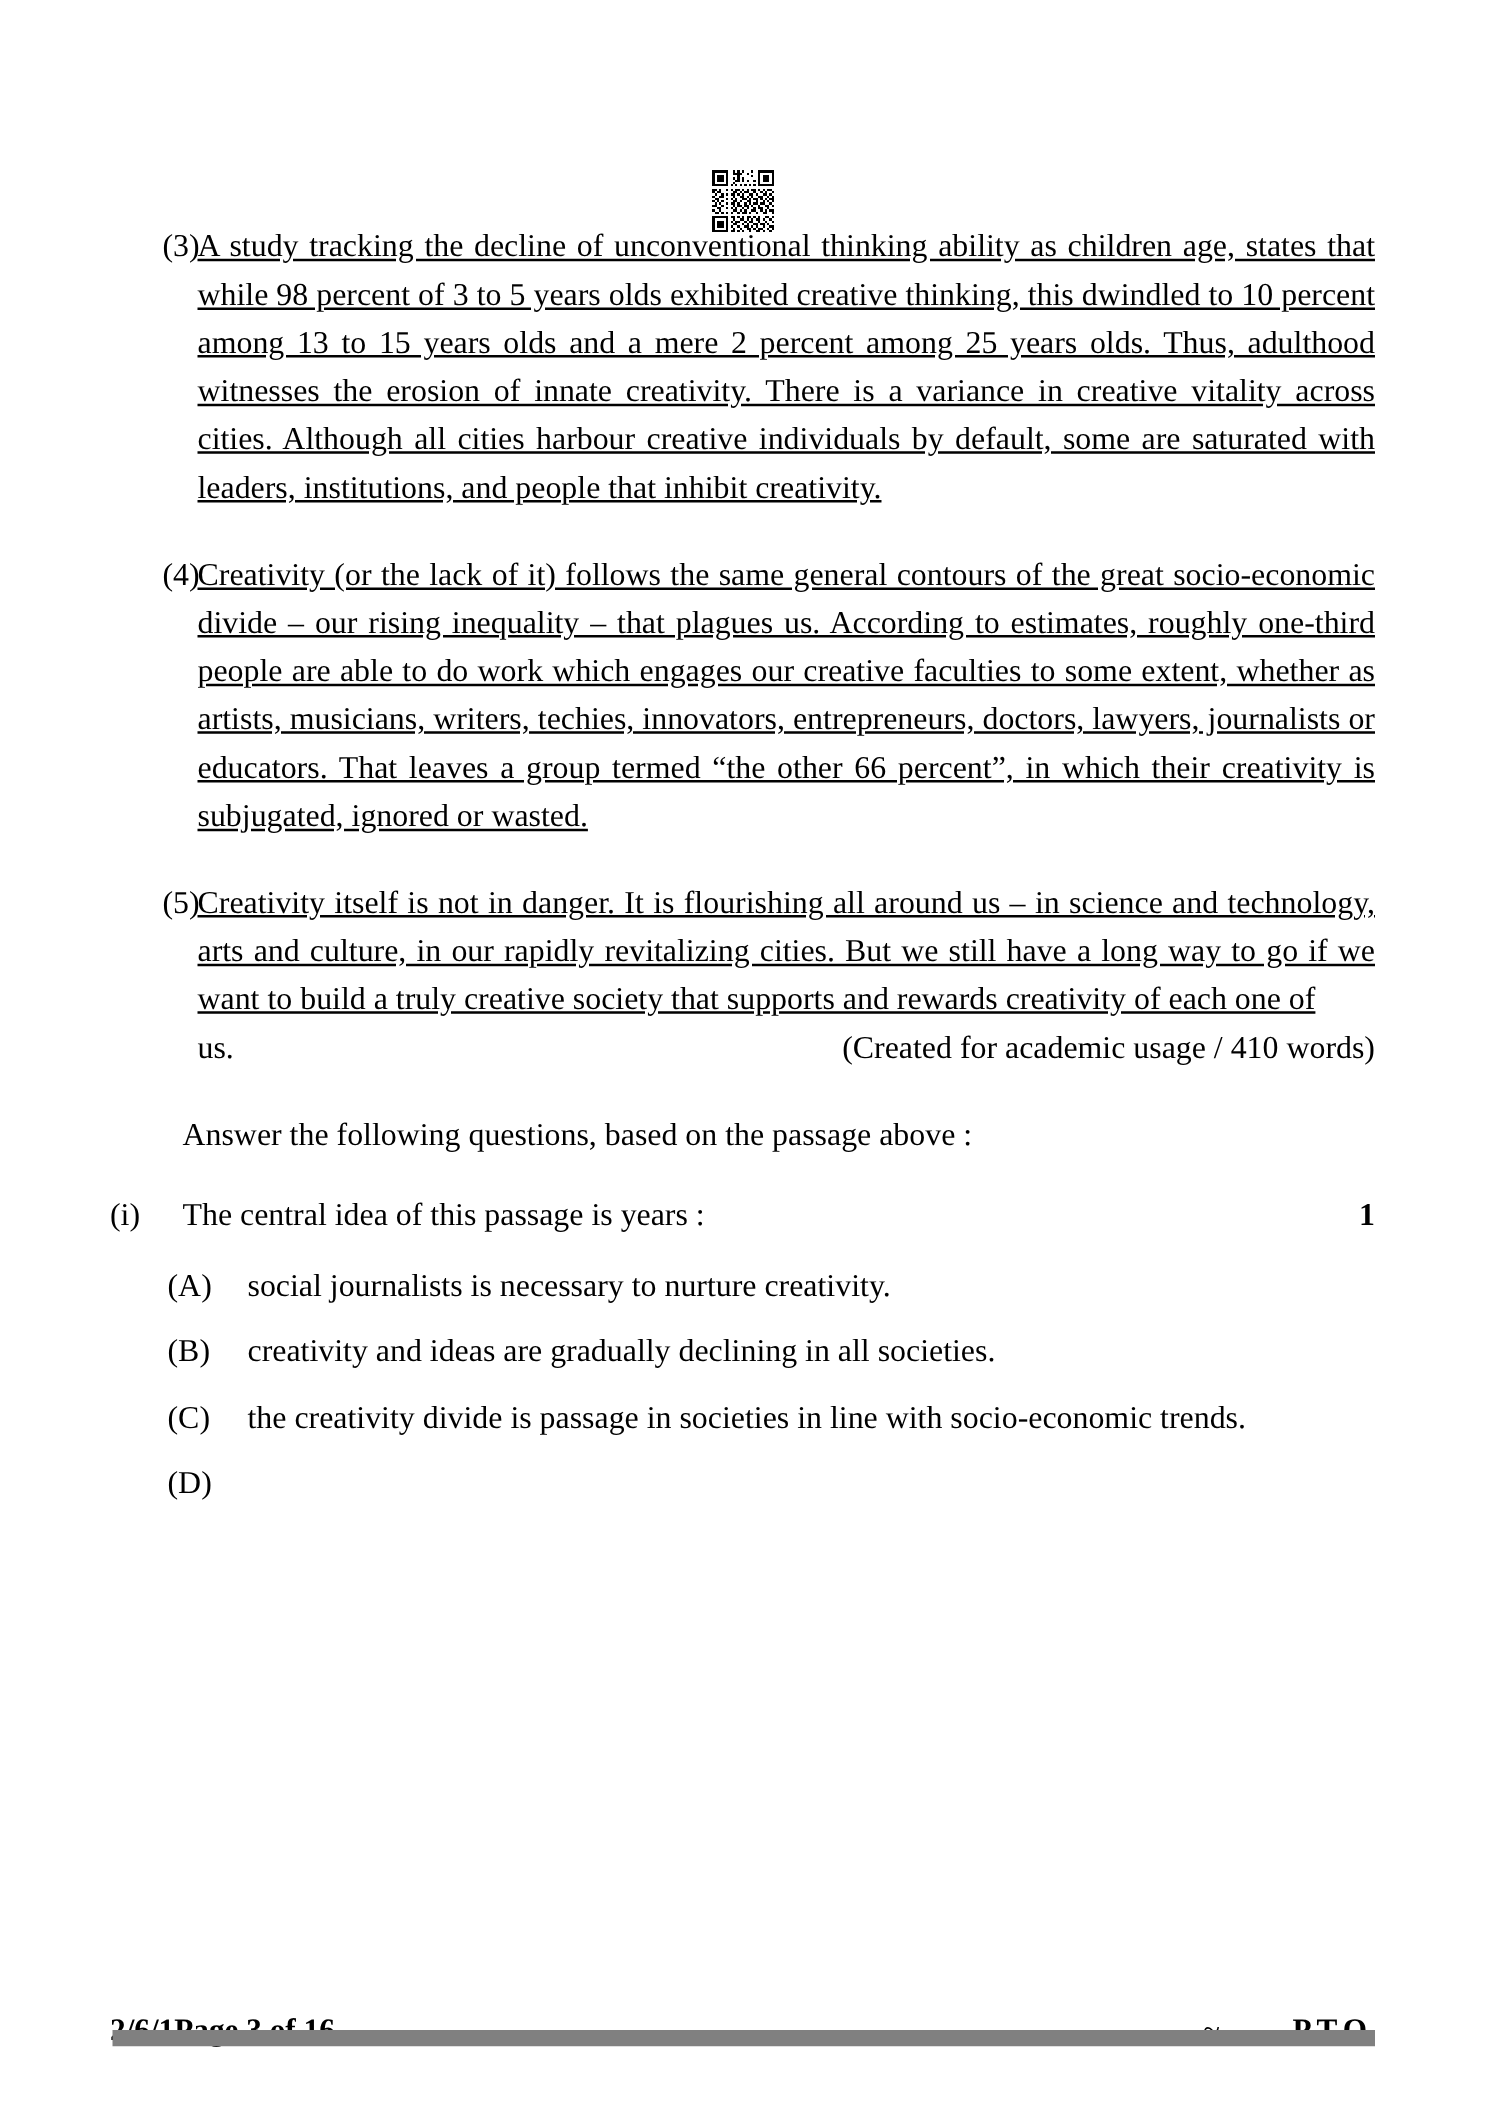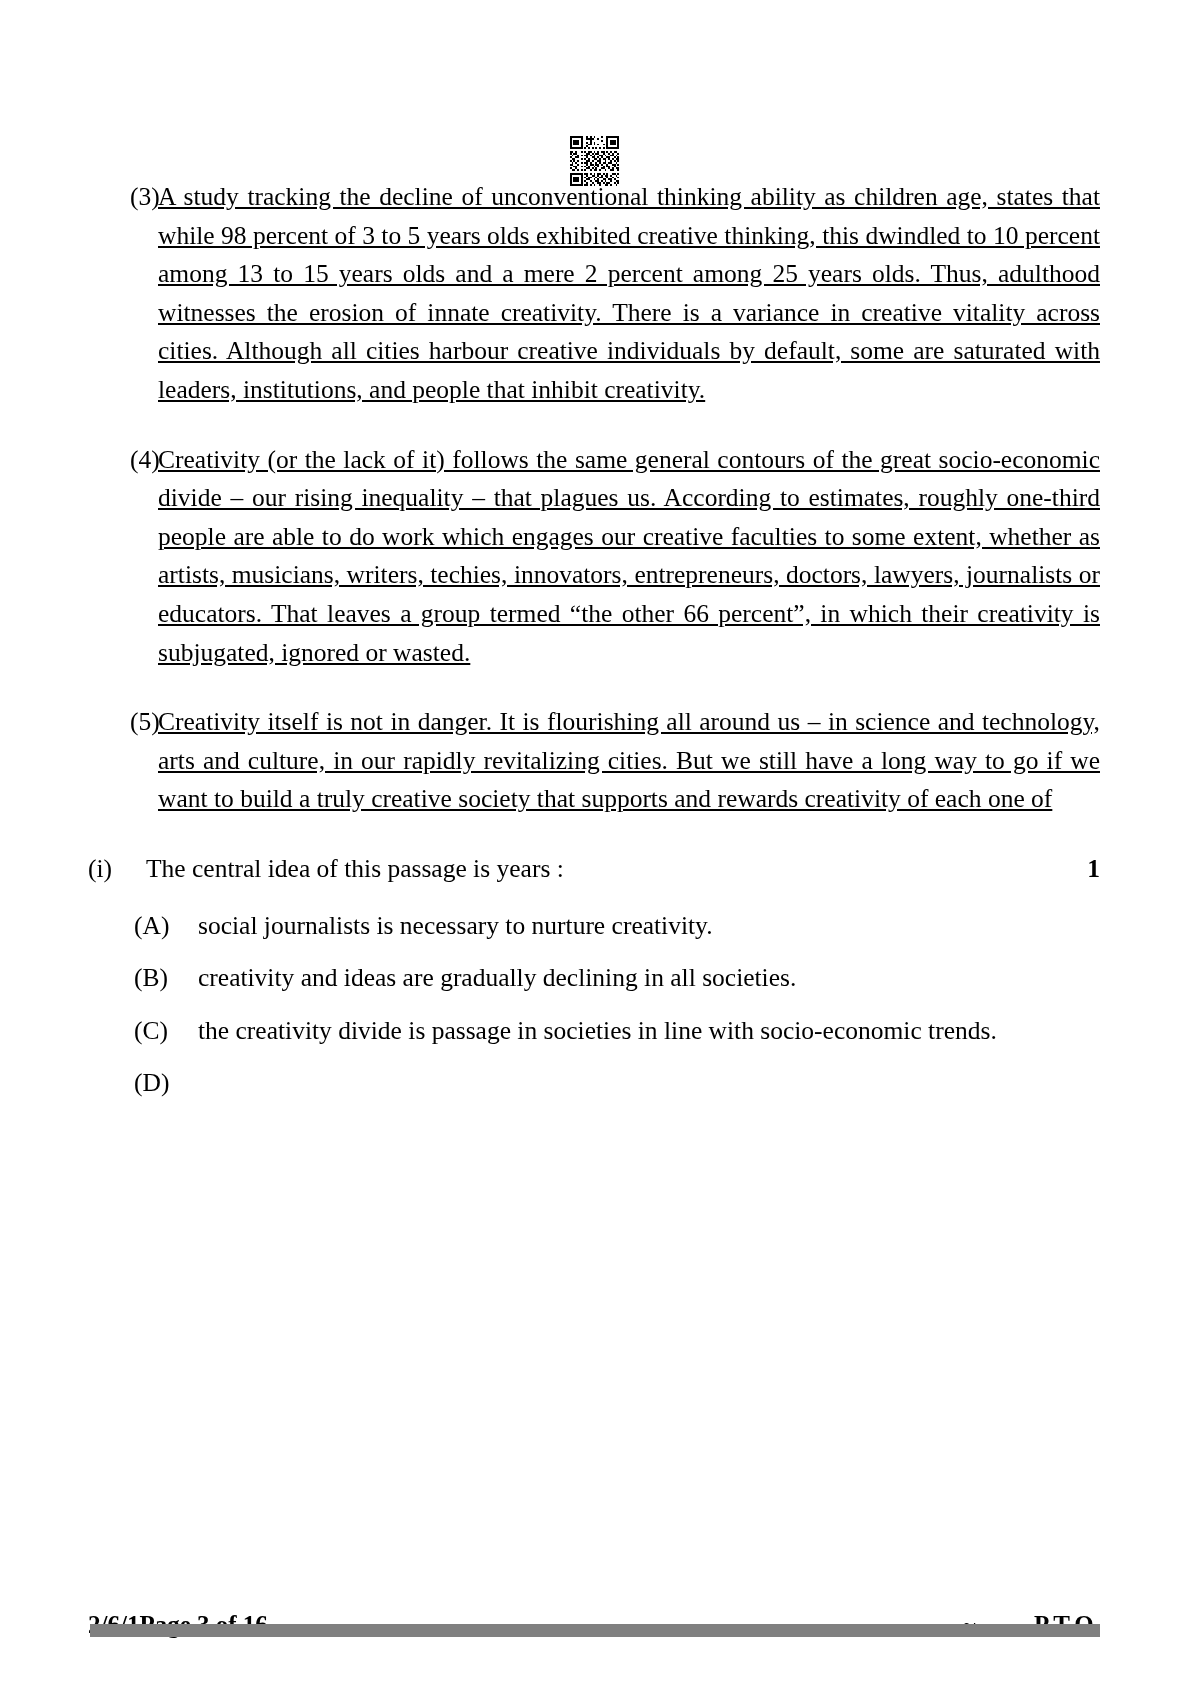--- a/index.html
+++ b/index.html
@@ -408,23 +408,28 @@
 
     <div class="para">
       <div class="para-num">(4)</div>
       <div class="para-body">Creativity (or the lack of it) follows the same general contours of the great socio-economic divide – our rising inequality – that plagues us. According to estimates, roughly one-third people are able to do work which engages our creative faculties to some extent, whether as artists, musicians, writers, techies, innovators, entrepreneurs, doctors, lawyers, journalists or educators. That leaves a group termed “the other 66 percent”, in which their creativity is subjugated, ignored or wasted.</div>
     </div>
 
     <div class="para">
       <div class="para-num">(5)</div>
       <div style="flex:1 1 auto;">
         <div class="para-body">Creativity itself is not in danger. It is flourishing all around us – in science and technology, arts and culture, in our rapidly revitalizing cities. But we still have a long way to go if we want to build a truly creative society that supports and rewards creativity of each one of</div>
+        <div class="credit-line">
+          <span class="us">us.</span>
+          <span class="src">(Created for academic usage / 410 words)</span>
+        </div>
       </div>
     </div>
 
+    <div class="instruction">Answer the following questions, based on the passage above :</div>
 
     <div class="qrow">
       <div class="qrow-num">(i)</div>
       <div class="qrow-text">The central idea of this passage is years :</div>
       <div class="qrow-marks">1</div>
     </div>
 
     <div class="options">
       <div class="option">
         <div class="option-label">(A)</div>

